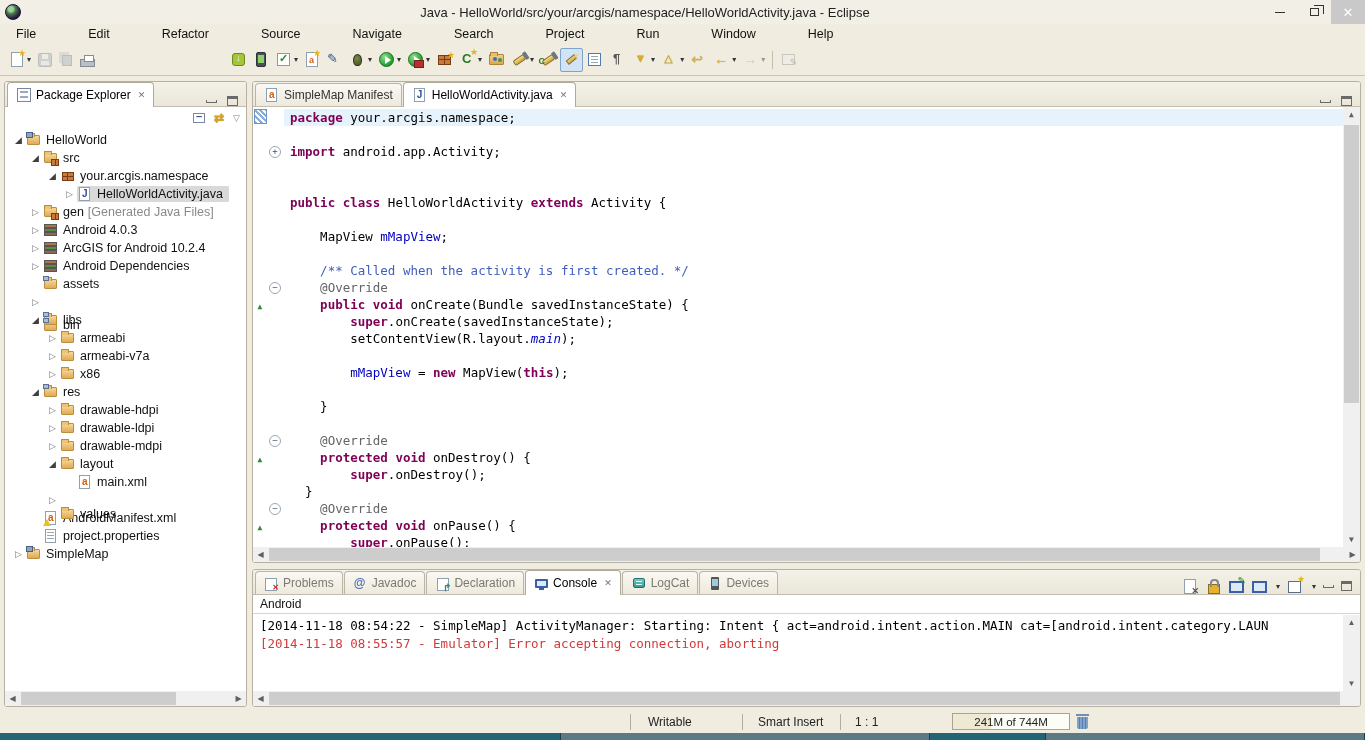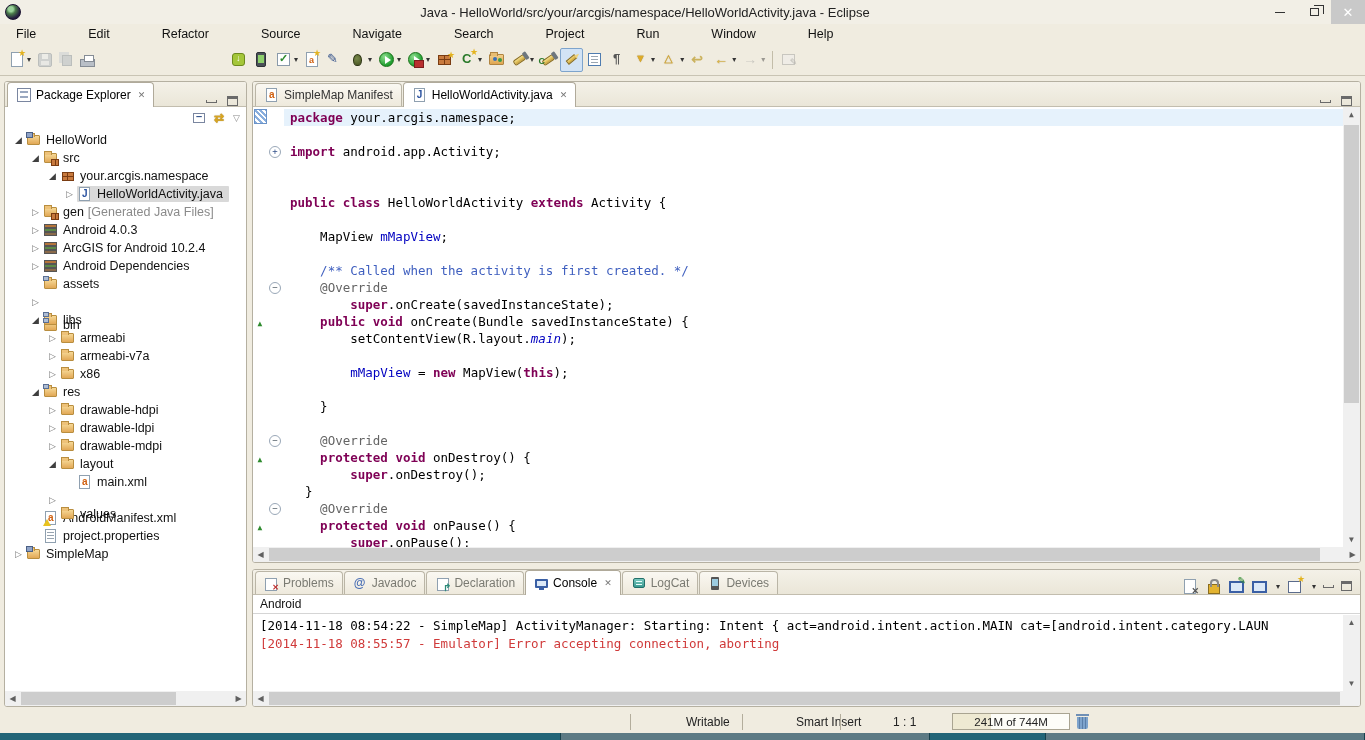--- a/index.html
+++ b/index.html
@@ -210,21 +210,21 @@
   .ci-open::after { content:"★"; position:absolute; right:-2px; top:-4px; color:#e3b320; font-size:9px; }
   .console-body { flex:1; position:relative; overflow:hidden; background:#fff; }
   .console-title { font-size:12px; color:#111; padding:2px 0 2px 7px; border-bottom:1px solid #d5d5d5; }
   .console-lines { font-family:"DejaVu Sans Mono","Liberation Mono",monospace; font-size:12.5px; padding:3px 20px 0 7px; }
   .console-line { height:18px; line-height:18px; white-space:pre; overflow:hidden; }
   .console-line.stderr { color:#d03a3a; }
 
   
   .statusbar { position:absolute; left:0; right:0; bottom:7px; height:22px; background:#f0ece0; font-size:12px; color:#222; }
   .sb-sep { position:absolute; top:3px; width:1px; height:16px; background:#b3ad9c; }
-  .sb-item { position:absolute; top:4px;margin-left:38px; }
+  .sb-item { position:absolute; top:4px; }
   .heap { position:absolute; top:2px; left:952px; width:118px; height:17px; border:1px solid #a9a491;
      background:linear-gradient(to right, #eee9d2 0 38px, #fdfdf8 38px); text-align:center; line-height:16px; font-size:11.5px; color:#222; }
   .trash { position:absolute; top:3px; left:1076px; width:13px; height:15px; }
   .trash .lid { position:absolute; top:0; left:0; right:0; height:2px; background:#6f8fb5; }
   .trash .body { position:absolute; top:3px; left:1px; right:1px; bottom:0; background:#7da3cc; border-radius:0 0 2px 2px;
      background-image:repeating-linear-gradient(90deg, transparent 0 2px, #5a7ea8 2px 3px); }
 
   
   .task-strip { position:absolute; left:0; right:0; bottom:0; height:7px; background:#236577; }
   .ts-seg { position:absolute; top:0; bottom:0; background:#5d7a84; border-left:1px solid #16414d; border-right:1px solid #16414d; }
@@ -697,28 +697,28 @@
                 <span class="g-over"></span>
                 <span class="g-fold"></span>
                 <span class="code-text"><span class="tok-c">    /** Called when the activity is first created. */</span></span>
               </div>
               <div class="code-line">
                 <span class="g-over"></span>
                 <span class="g-fold fold-minus"></span>
                 <span class="code-text"><span class="tok-a">    @Override</span></span>
               </div>
               <div class="code-line">
+                <span class="g-over has-over"></span>
+                <span class="g-fold"></span>
+                <span class="code-text"><span class="tok-p">    </span><span class="tok-k">public</span><span class="tok-p"> </span><span class="tok-k">void</span><span class="tok-p"> onCreate(Bundle savedInstanceState) {</span></span>
+              </div>
+              <div class="code-line">
                 <span class="g-over"></span>
                 <span class="g-fold"></span>
                 <span class="code-text"><span class="tok-p">        </span><span class="tok-k">super</span><span class="tok-p">.onCreate(savedInstanceState);</span></span>
-              </div>
-              <div class="code-line">
-                <span class="g-over has-over"></span>
-                <span class="g-fold"></span>
-                <span class="code-text"><span class="tok-p">    </span><span class="tok-k">public</span><span class="tok-p"> </span><span class="tok-k">void</span><span class="tok-p"> onCreate(Bundle savedInstanceState) {</span></span>
               </div>
               <div class="code-line">
                 <span class="g-over"></span>
                 <span class="g-fold"></span>
                 <span class="code-text"><span class="tok-p">        setContentView(R.layout.</span><span class="tok-s">main</span><span class="tok-p">);</span></span>
               </div>
               <div class="code-line">
                 <span class="g-over"></span>
                 <span class="g-fold"></span>
                 <span class="code-text"></span>

